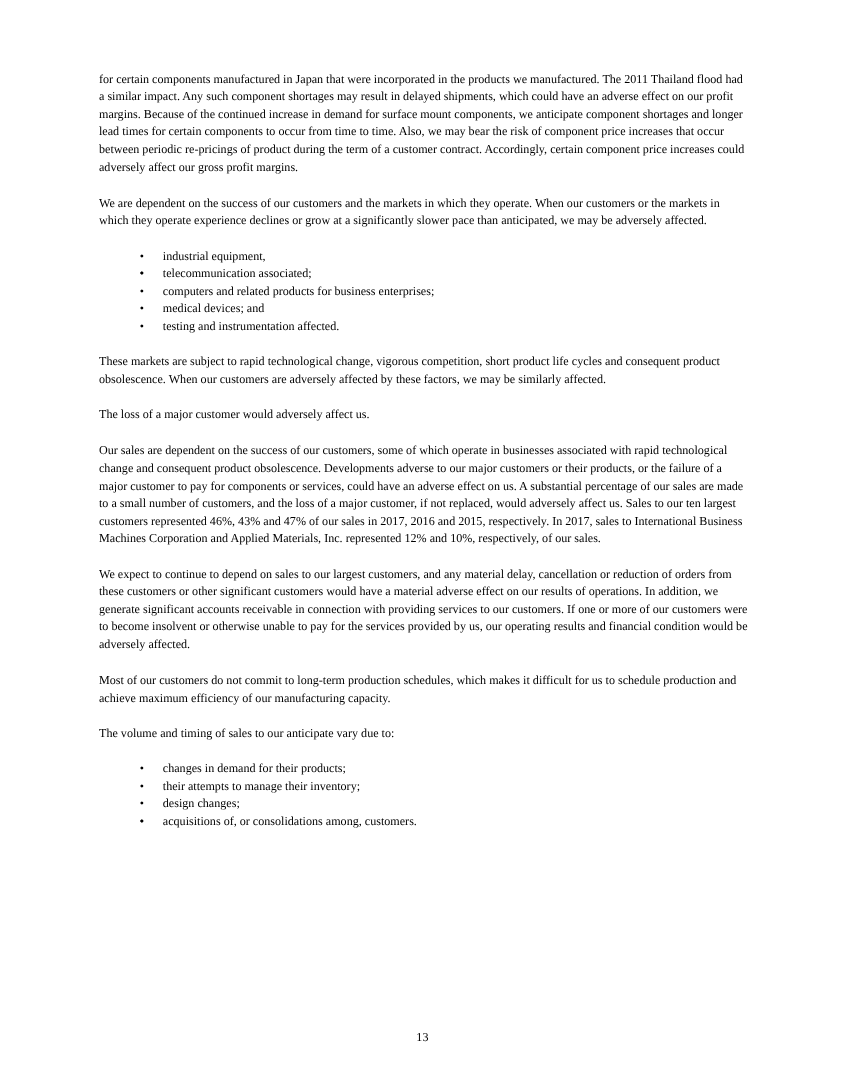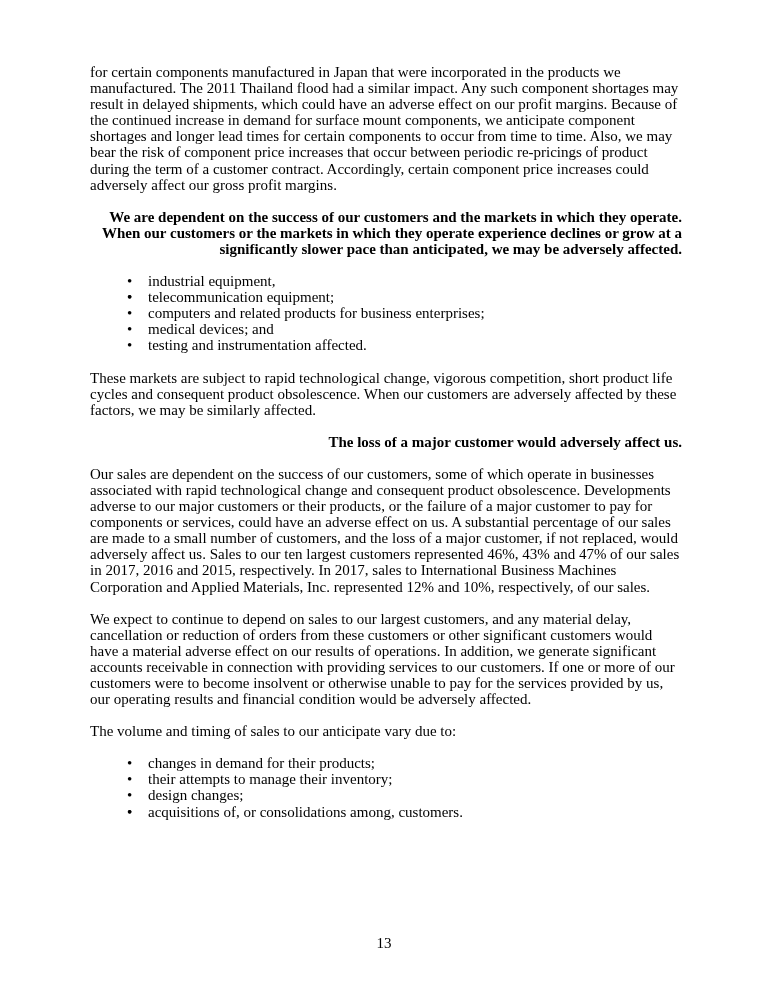--- a/index.html
+++ b/index.html
@@ -8,32 +8,31 @@
     background: #ffffff;
   }
   .page {
     position: relative;
     width: 768px;
     height: 993px;
     box-sizing: border-box;
     background: #ffffff;
     color: #000000;
     font-family: "Liberation Serif", "DejaVu Serif", serif;
-    font-size: 15px;
+    font-size: 11px;
     line-height: 16.1px;
     padding: 64px 86px 0 90px;
     overflow: hidden;
   }
   .para {
     margin: 0 0 16px 0;
     text-align: left;
   }
   .para.bold {
-    font-weight: bold;
-    text-align: right;
+    font-weight: normal;
   }
   ul.bullets {
     list-style: none;
     margin: 0 0 16px 0;
     padding: 0;
   }
   ul.bullets li {
     position: relative;
     padding-left: 58px;
   }
@@ -56,34 +55,35 @@
 <div class="page">
 
   <p class="para">for certain components manufactured in Japan that were incorporated in the products we manufactured. The 2011 Thailand flood had a similar impact. Any such component shortages may result in delayed shipments, which could have an adverse effect on our profit margins. Because of the continued increase in demand for surface mount components, we anticipate component shortages and longer lead times for certain components to occur from time to time. Also, we may bear the risk of component price increases that occur between periodic re-pricings of product during the term of a customer contract. Accordingly, certain component price increases could adversely affect our gross profit margins.</p>
 
   <p class="para bold">We are dependent on the success of our customers and the markets in which they operate. When our customers or the markets in which they operate experience declines or grow at a significantly slower pace than anticipated, we may be adversely affected.</p>
 
 
   <ul class="bullets">
     <li><span class="bullet">•</span><span>industrial equipment,</span></li>
     <li><span class="bullet">•</span></li>
-    <li><span class="bullet">•</span><span>telecommunication equipment;</span></li>
+    <li><span class="bullet">•</span><span>telecommunication associated;</span></li>
     <li><span class="bullet">•</span><span>computers and related products for business enterprises;</span></li>
     <li><span class="bullet">•</span><span>medical devices; and</span></li>
     <li><span class="bullet">•</span><span>testing and instrumentation affected.</span></li>
   </ul>
 
   <p class="para">These markets are subject to rapid technological change, vigorous competition, short product life cycles and consequent product obsolescence. When our customers are adversely affected by these factors, we may be similarly affected.</p>
 
   <p class="para bold">The loss of a major customer would adversely affect us.</p>
 
   <p class="para">Our sales are dependent on the success of our customers, some of which operate in businesses associated with rapid technological change and consequent product obsolescence. Developments adverse to our major customers or their products, or the failure of a major customer to pay for components or services, could have an adverse effect on us. A substantial percentage of our sales are made to a small number of customers, and the loss of a major customer, if not replaced, would adversely affect us. Sales to our ten largest customers represented 46%, 43% and 47% of our sales in 2017, 2016 and 2015, respectively. In 2017, sales to International Business Machines Corporation and Applied Materials, Inc. represented 12% and 10%, respectively, of our sales.</p>
 
   <p class="para">We expect to continue to depend on sales to our largest customers, and any material delay, cancellation or reduction of orders from these customers or other significant customers would have a material adverse effect on our results of operations. In addition, we generate significant accounts receivable in connection with providing services to our customers. If one or more of our customers were to become insolvent or otherwise unable to pay for the services provided by us, our operating results and financial condition would be adversely affected.</p>
 
+  <p class="para bold">Most of our customers do not commit to long-term production schedules, which makes it difficult for us to schedule production and achieve maximum efficiency of our manufacturing capacity.</p>
 
   <p class="para">The volume and timing of sales to our anticipate vary due to:</p>
 
   <ul class="bullets">
     <li><span class="bullet">•</span><span>changes in demand for their products;</span></li>
     <li><span class="bullet">•</span><span>their attempts to manage their inventory;</span></li>
     <li><span class="bullet">•</span><span>design changes;</span></li>
     <li><span class="bullet">•</span></li>
     <li><span class="bullet">•</span><span>acquisitions of, or consolidations among, customers.</span></li>
   </ul>

